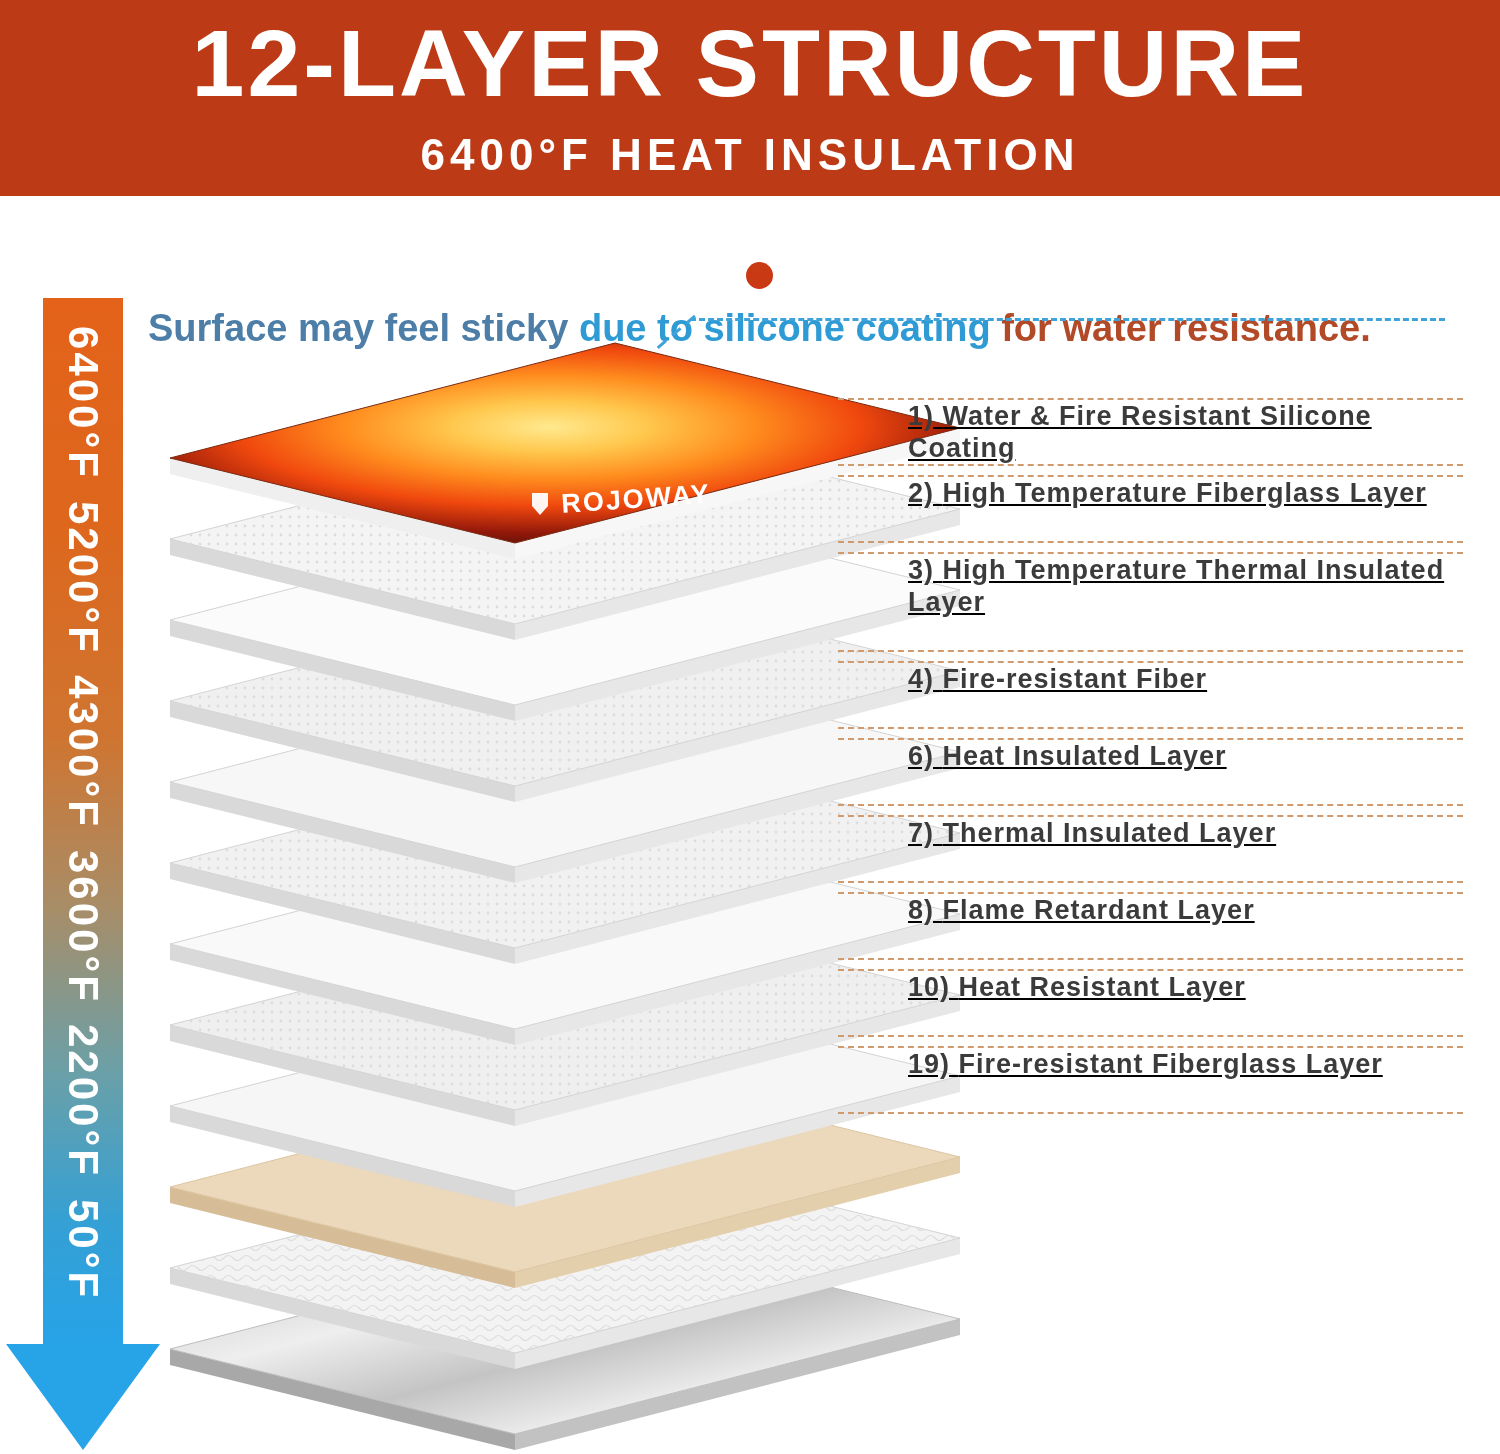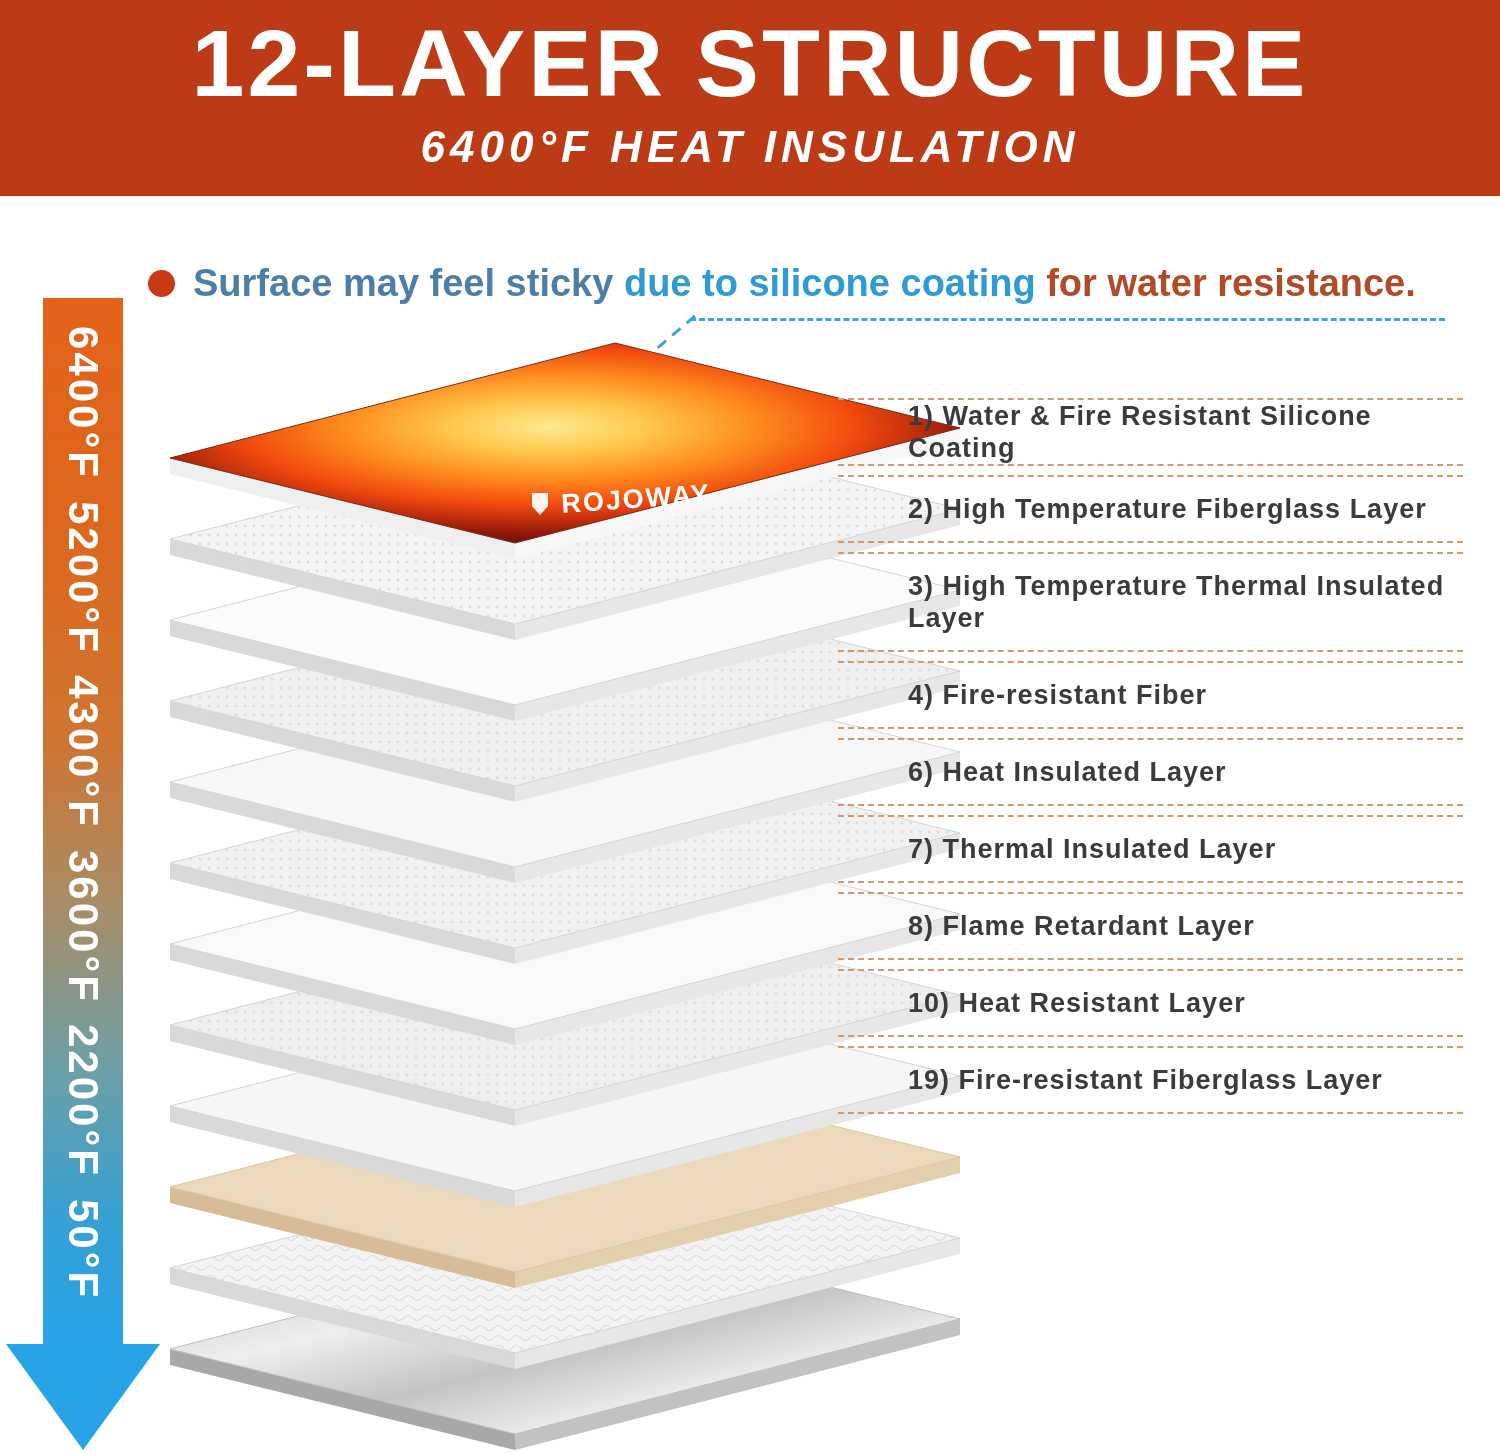--- a/index.html
+++ b/index.html
@@ -3,25 +3,25 @@
 <meta charset="utf-8">
 <style>
   html,body{margin:0;padding:0;background:#ffffff;}
   #page{position:relative;width:1500px;height:1454px;background:#ffffff;overflow:hidden;
         font-family:"Liberation Sans", sans-serif;}
 
   
   .header{position:absolute;left:0;top:0;width:1500px;height:196px;background:#bc3a15;
           text-align:center;color:#ffffff;}
   .header .title{margin-top:14px;font-size:95px;font-weight:bold;letter-spacing:3px;line-height:1.05;}
-  .header .subtitle{margin-top:8px;font-size:44px;font-weight:bold;letter-spacing:5px;font-style:italic;}
+  .header .subtitle{margin-top:16px;font-size:44px;font-weight:bold;letter-spacing:5px;}
 
   
   .note{position:absolute;left:148px;top:262px;display:flex;align-items:center;gap:18px;
-        font-size:38px;font-weight:bold;white-space:nowrap;}
+        font-size:38px;font-weight:bold;white-space:nowrap;flex-direction:column;}
   .note .bullet{width:27px;height:27px;border-radius:50%;background:#c93914;flex:0 0 auto;}
   .seg1{color:#4c7ea8;} .seg2{color:#2f9bd4;} .seg3{color:#b24a28;}
 
   .hdash{position:absolute;left:690px;top:318px;width:755px;height:0;
          border-top:3px dashed #3fa3da;}
   .pointer{position:absolute;left:575px;top:312px;width:130px;height:95px;}
   .dashL{stroke:#3fa3da;stroke-width:3;stroke-dasharray:11 8;fill:none;}
   .dotO{fill:#eaf6fd;stroke:#3fa3da;stroke-width:3;}
 
   
@@ -43,23 +43,23 @@
   .f2{fill:#f4f4f4;} .f3{fill:#fbfbfb;} .f4{fill:#f0f0f0;} .f5{fill:#f7f7f7;}
   .f6{fill:#f1f1f1;} .f7{fill:#f9f9f9;} .f8{fill:#efefef;} .f9{fill:#f6f6f6;}
   .f10{fill:#ecd8ba;stroke:#dcc5a1;} .f11{fill:#f3f3f3;} .f12{fill:url(#foilG);stroke:#bdbdbd;}
   .e1l{fill:#efefef;} .e1r{fill:#f7f7f7;}
   .e10l{fill:#d6bd98;} .e10r{fill:#e4cfad;}
   .e12l{fill:#a8a8a8;} .e12r{fill:#c2c2c2;}
   .brand{fill:#ffffff;font-size:27px;font-weight:bold;letter-spacing:2px;}
 
   
   .llist{position:absolute;left:838px;top:398px;width:625px;z-index:2;}
-  .lrow{height:68px;margin-bottom:9px;display:flex;align-items:center;
+  .lrow{height:68px;margin-bottom:9px;display:flex;
         border-top:2px dashed #d09a6c;border-bottom:2px dashed #d09a6c;
-        padding-left:70px;box-sizing:border-box;}
+        padding-left:70px;box-sizing:border-box;text-decoration:underline;}
   .lrow.tall{height:100px;}
   .lrow-text{font-size:27px;font-weight:bold;color:#3b3b3b;letter-spacing:1px;line-height:1.2;}
 </style>
 </head>
 <body>
 
 <div id="page">
 
   <div class="header">
     <div class="title">12-LAYER STRUCTURE</div>

